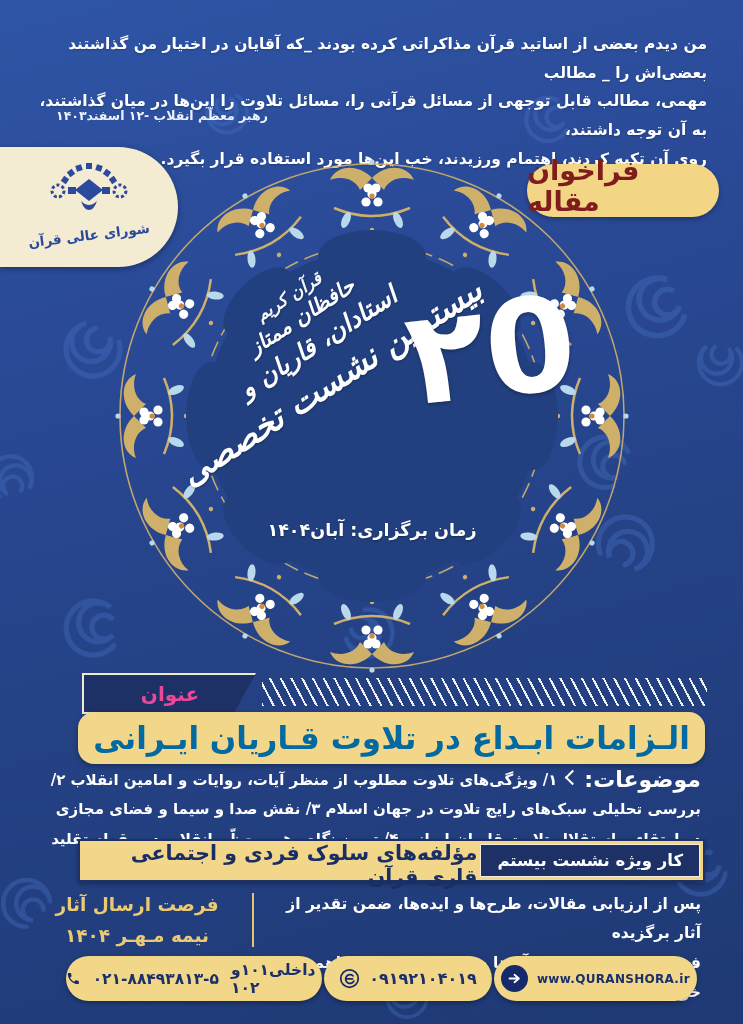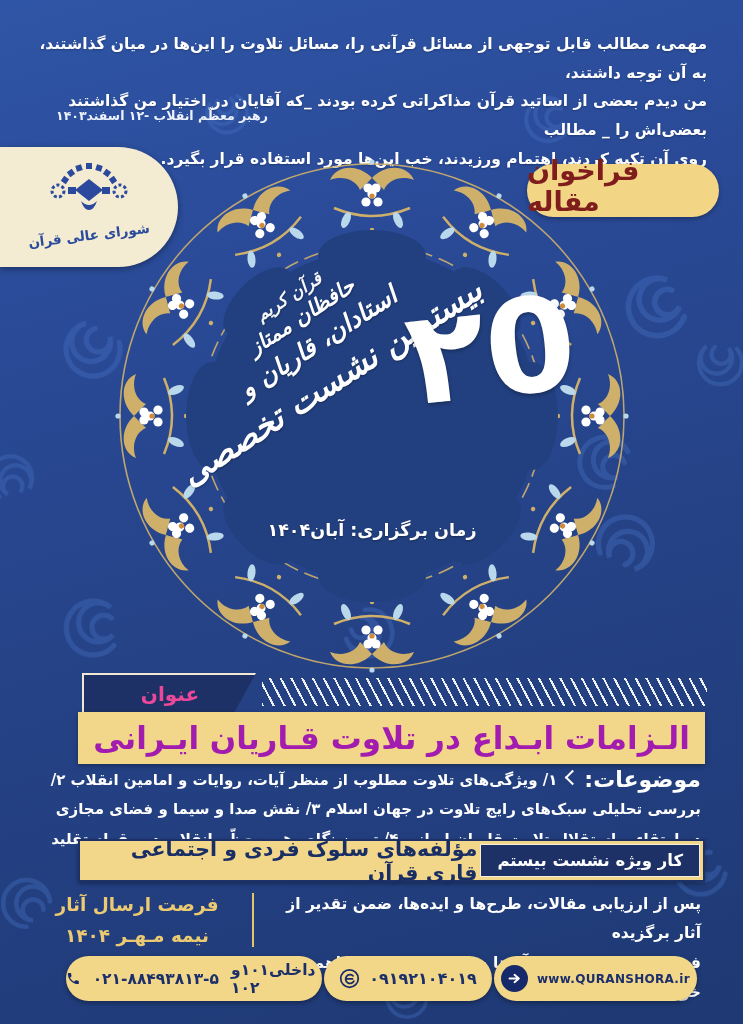--- a/index.html
+++ b/index.html
@@ -35,35 +35,35 @@
            transform:rotate(-6deg);text-shadow:0 2px 4px rgba(0,0,0,.3);}
   .date-line{position:absolute;left:0;right:0;top:362px;text-align:center;color:#ffffff;font-weight:bold;
              font-size:17.5px;direction:rtl;text-shadow:0 1px 2px rgba(0,0,0,.35);}
   
   .t-label{position:absolute;left:82px;top:673px;width:172px;height:37px;background:#1d3166;
            border-top:2px solid #efe8d2;border-left:2px solid #efe8d2;border-bottom:2px solid #efe8d2;
            clip-path:polygon(0 0,100% 0,87% 100%,0 100%);
            display:flex;align-items:center;justify-content:center;color:#ec4899;font-size:20px;font-weight:bold;}
   .t-hatch{position:absolute;left:262px;right:36px;top:678px;height:28px;opacity:.92;
            background:repeating-linear-gradient(62deg,#ffffff 0 2px,transparent 2px 9.5px);}
-  .title-bar{position:absolute;left:78px;right:38px;top:712px;height:52px;background:#f2d78a;border-radius:0;
-             display:flex;align-items:center;justify-content:center;color:#a21caf;font-size:31px;font-weight:bold;
+  .title-bar{position:absolute;left:78px;right:38px;top:712px;height:52px;background:#f2d78a;border-radius:16px;
+             display:flex;align-items:center;justify-content:center;color:#0369a1;font-size:31px;font-weight:bold;
              direction:rtl;box-shadow:0 2px 5px rgba(0,0,0,.3);letter-spacing:-.5px;}
   
   .topics{position:absolute;left:42px;right:42px;top:766px;direction:rtl;text-align:right;color:#fff;}
   .topics .lab{font-size:22px;font-weight:bold;vertical-align:-2px;}
   .topics .chev{display:inline-block;width:9px;height:9px;border-left:2px solid #fff;border-bottom:2px solid #fff;
                 transform:rotate(45deg);margin:0 6px 2px 10px;}
   .topics .txt{font-size:15px;font-weight:bold;line-height:1.95;}
   
   .task-bar{position:absolute;left:78px;right:38px;top:839px;height:43px;background:#f2d78a;
             border:2px solid #1d3166;box-sizing:border-box;display:flex;direction:rtl;box-shadow:0 2px 4px rgba(0,0,0,.3);}
   .task-label{margin:3px;background:#1d3166;border:1.5px solid #f5eeda;color:#fff;display:flex;align-items:center;
               justify-content:center;padding:0 16px;font-size:16.5px;font-weight:bold;white-space:nowrap;}
-  .task-value{flex:1;display:flex;align-items:center;justify-content:center;color:#1a2e66;font-size:20.5px;font-weight:bold;}
+  .task-value{flex:1;display:flex;justify-content:center;color:#1a2e66;font-size:20.5px;font-weight:bold;}
   
   .bottom-info{position:absolute;left:42px;right:42px;top:890px;height:60px;display:flex;direction:rtl;}
   .note{flex:1;direction:rtl;text-align:right;color:#fff;font-size:15.5px;font-weight:bold;line-height:1.9;}
   .v-div{width:2px;background:#e5c36c;margin:3px 20px;}
   .deadline{width:190px;color:#ecca72;font-weight:bold;font-size:18.5px;text-align:center;line-height:1.65;direction:rtl;}
   
   .contacts{position:absolute;left:66px;right:46px;top:956px;height:45px;display:flex;gap:2px;}
   .pill{background:#f3d788;border-radius:23px;display:flex;align-items:center;justify-content:center;gap:9px;
         color:#1b2f6b;font-weight:bold;box-shadow:0 2px 5px rgba(0,0,0,.35);}
   .pill-phone{flex:1.45;direction:ltr;font-size:15.5px;gap:12px;}
@@ -91,22 +91,22 @@
       <use href="#curl" transform="translate(200,120) scale(1.1) rotate(-60)"></use>
       <use href="#curl" transform="translate(540,90) scale(1.2) rotate(30)"></use>
       <use href="#curl" transform="translate(350,660) scale(1.3) rotate(-100)"></use>
       <use href="#curl" transform="translate(680,840) scale(1.4) rotate(10)"></use>
       <use href="#curl" transform="translate(50,880) scale(1.3) rotate(90)"></use>
       <use href="#curl" transform="translate(380,990) scale(1.1) rotate(-30)"></use>
     </g>
   </svg>
 
   <div class="quote">
+    <div>من دیدم بعضی از اساتید قرآن مذاکراتی کرده بودند _که آقایان در اختیار من گذاشتند بعضی‌اش را _ مطالب</div>
     <div>مهمی، مطالب قابل توجهی از مسائل قرآنی را، مسائل تلاوت را این‌ها در میان گذاشتند، به آن توجه داشتند،</div>
-    <div>من دیدم بعضی از اساتید قرآن مذاکراتی کرده بودند _که آقایان در اختیار من گذاشتند بعضی‌اش را _ مطالب</div>
     <div>روی آن تکیه کردند، اهتمام ورزیدند، خب این‌ها مورد استفاده قرار بگیرد.</div>
   </div>
   <div class="attr">رهبر معظّم انقلاب -۱۲ اسفند۱۴۰۳</div>
 
   <div class="logo-tab">
     <svg width="86" height="72" viewBox="0 0 86 72">
       <g fill="#2b4a9e">
 
         <g>
           <rect x="40" y="6" width="6" height="6"></rect>

